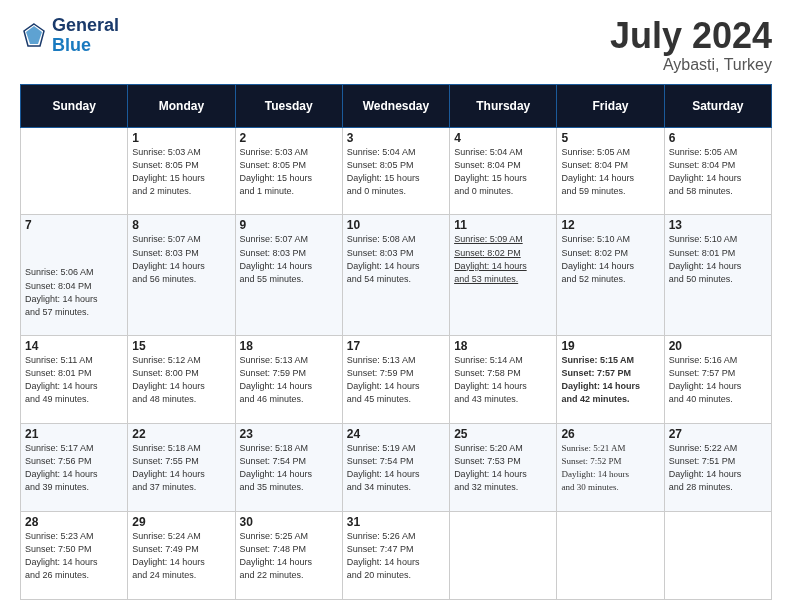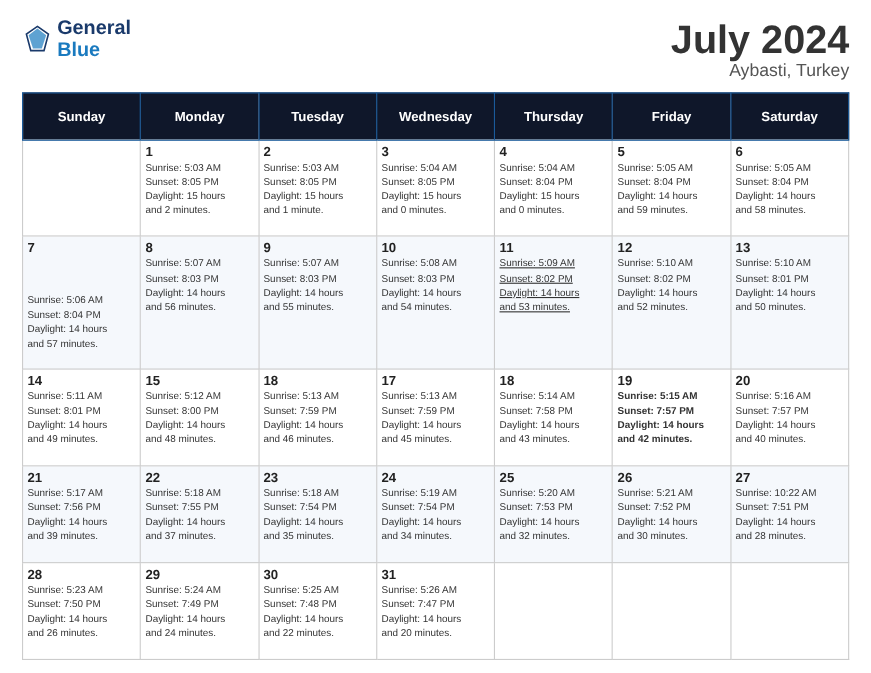--- a/index.html
+++ b/index.html
@@ -312,28 +312,28 @@
           </td>
           <td>
             <span class="day-number">25</span>
             <div class="day-info" style="white-space: pre-line;">Sunrise: 5:20 AM
 Sunset: 7:53 PM
 Daylight: 14 hours
 and 32 minutes.</div>
           </td>
           <td>
             <span class="day-number">26</span>
-            <div class="day-info" style="white-space: pre-line;">Sunrise: 5:21 AM
+            <div class="day-info" style="white-space: pre-line; font-family: Liberation Serif, serif;">Sunrise: 5:21 AM
 Sunset: 7:52 PM
 Daylight: 14 hours
 and 30 minutes.</div>
           </td>
           <td>
             <span class="day-number">27</span>
-            <div class="day-info" style="white-space: pre-line;">Sunrise: 10:22 AM
+            <div class="day-info" style="white-space: pre-line;">Sunrise: 5:22 AM
 Sunset: 7:51 PM
 Daylight: 14 hours
 and 28 minutes.</div>
           </td>
         </tr>
         <tr>
           <td>
             <span class="day-number">28</span>
             <div class="day-info" style="white-space: pre-line;">Sunrise: 5:23 AM
 Sunset: 7:50 PM

